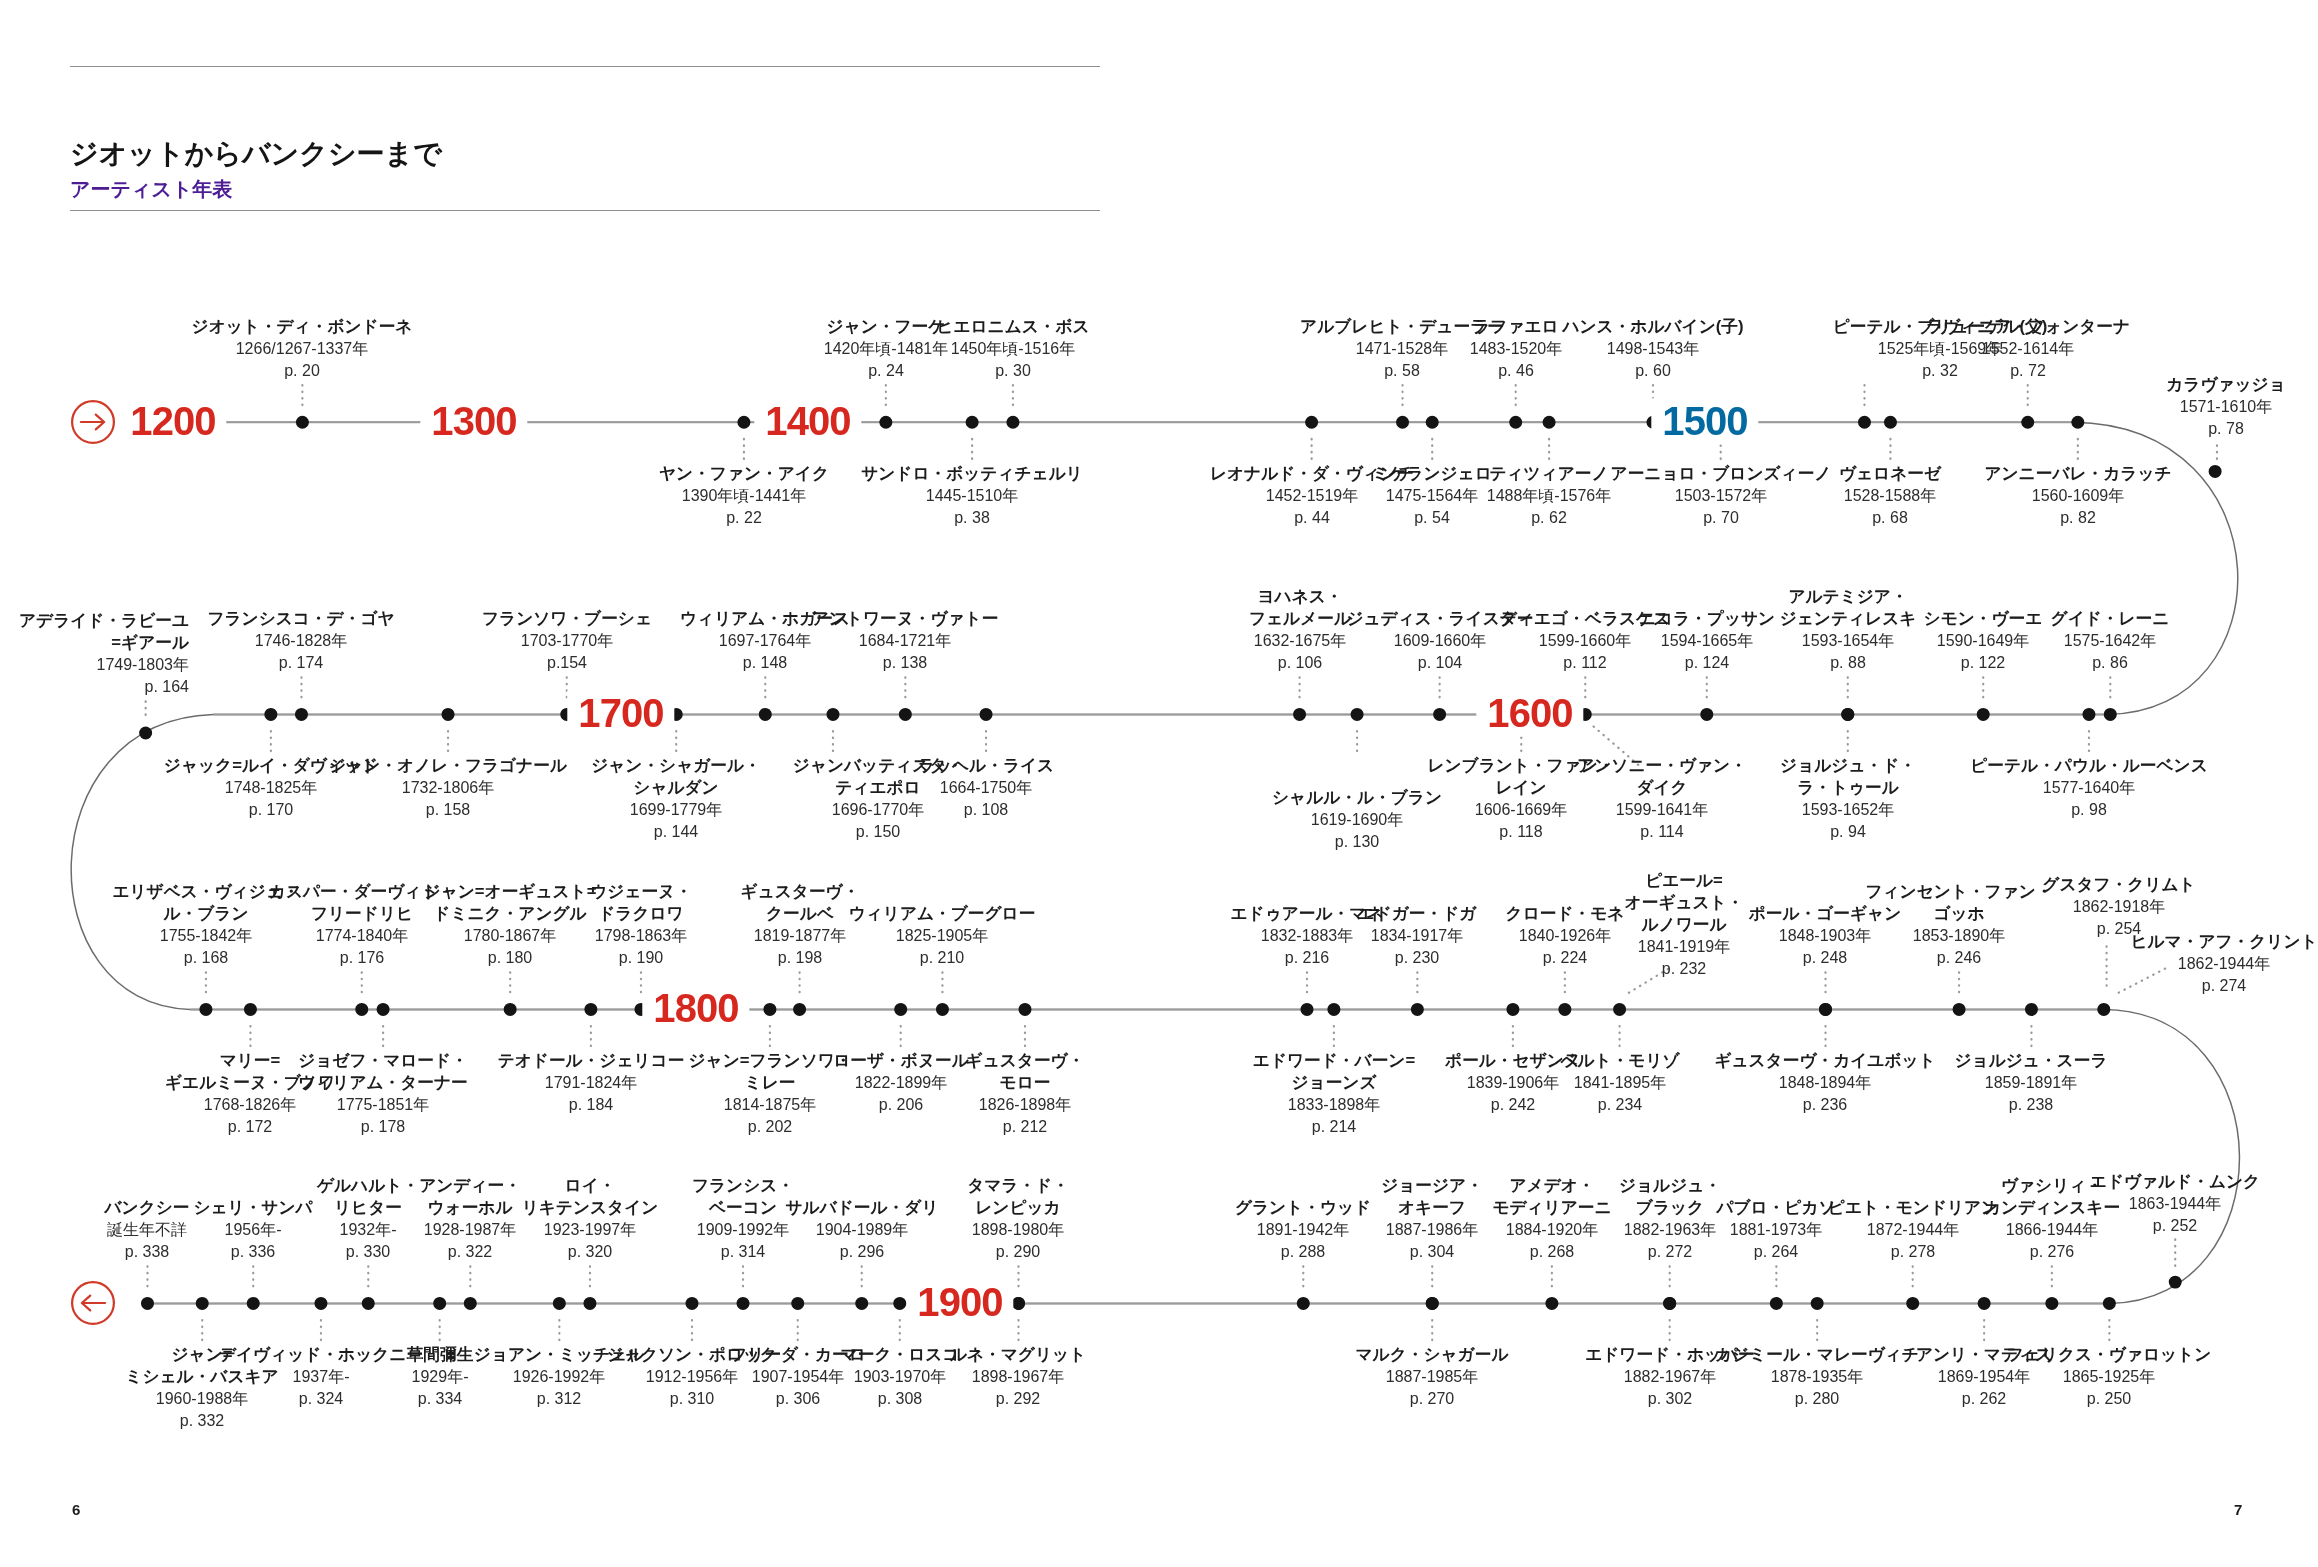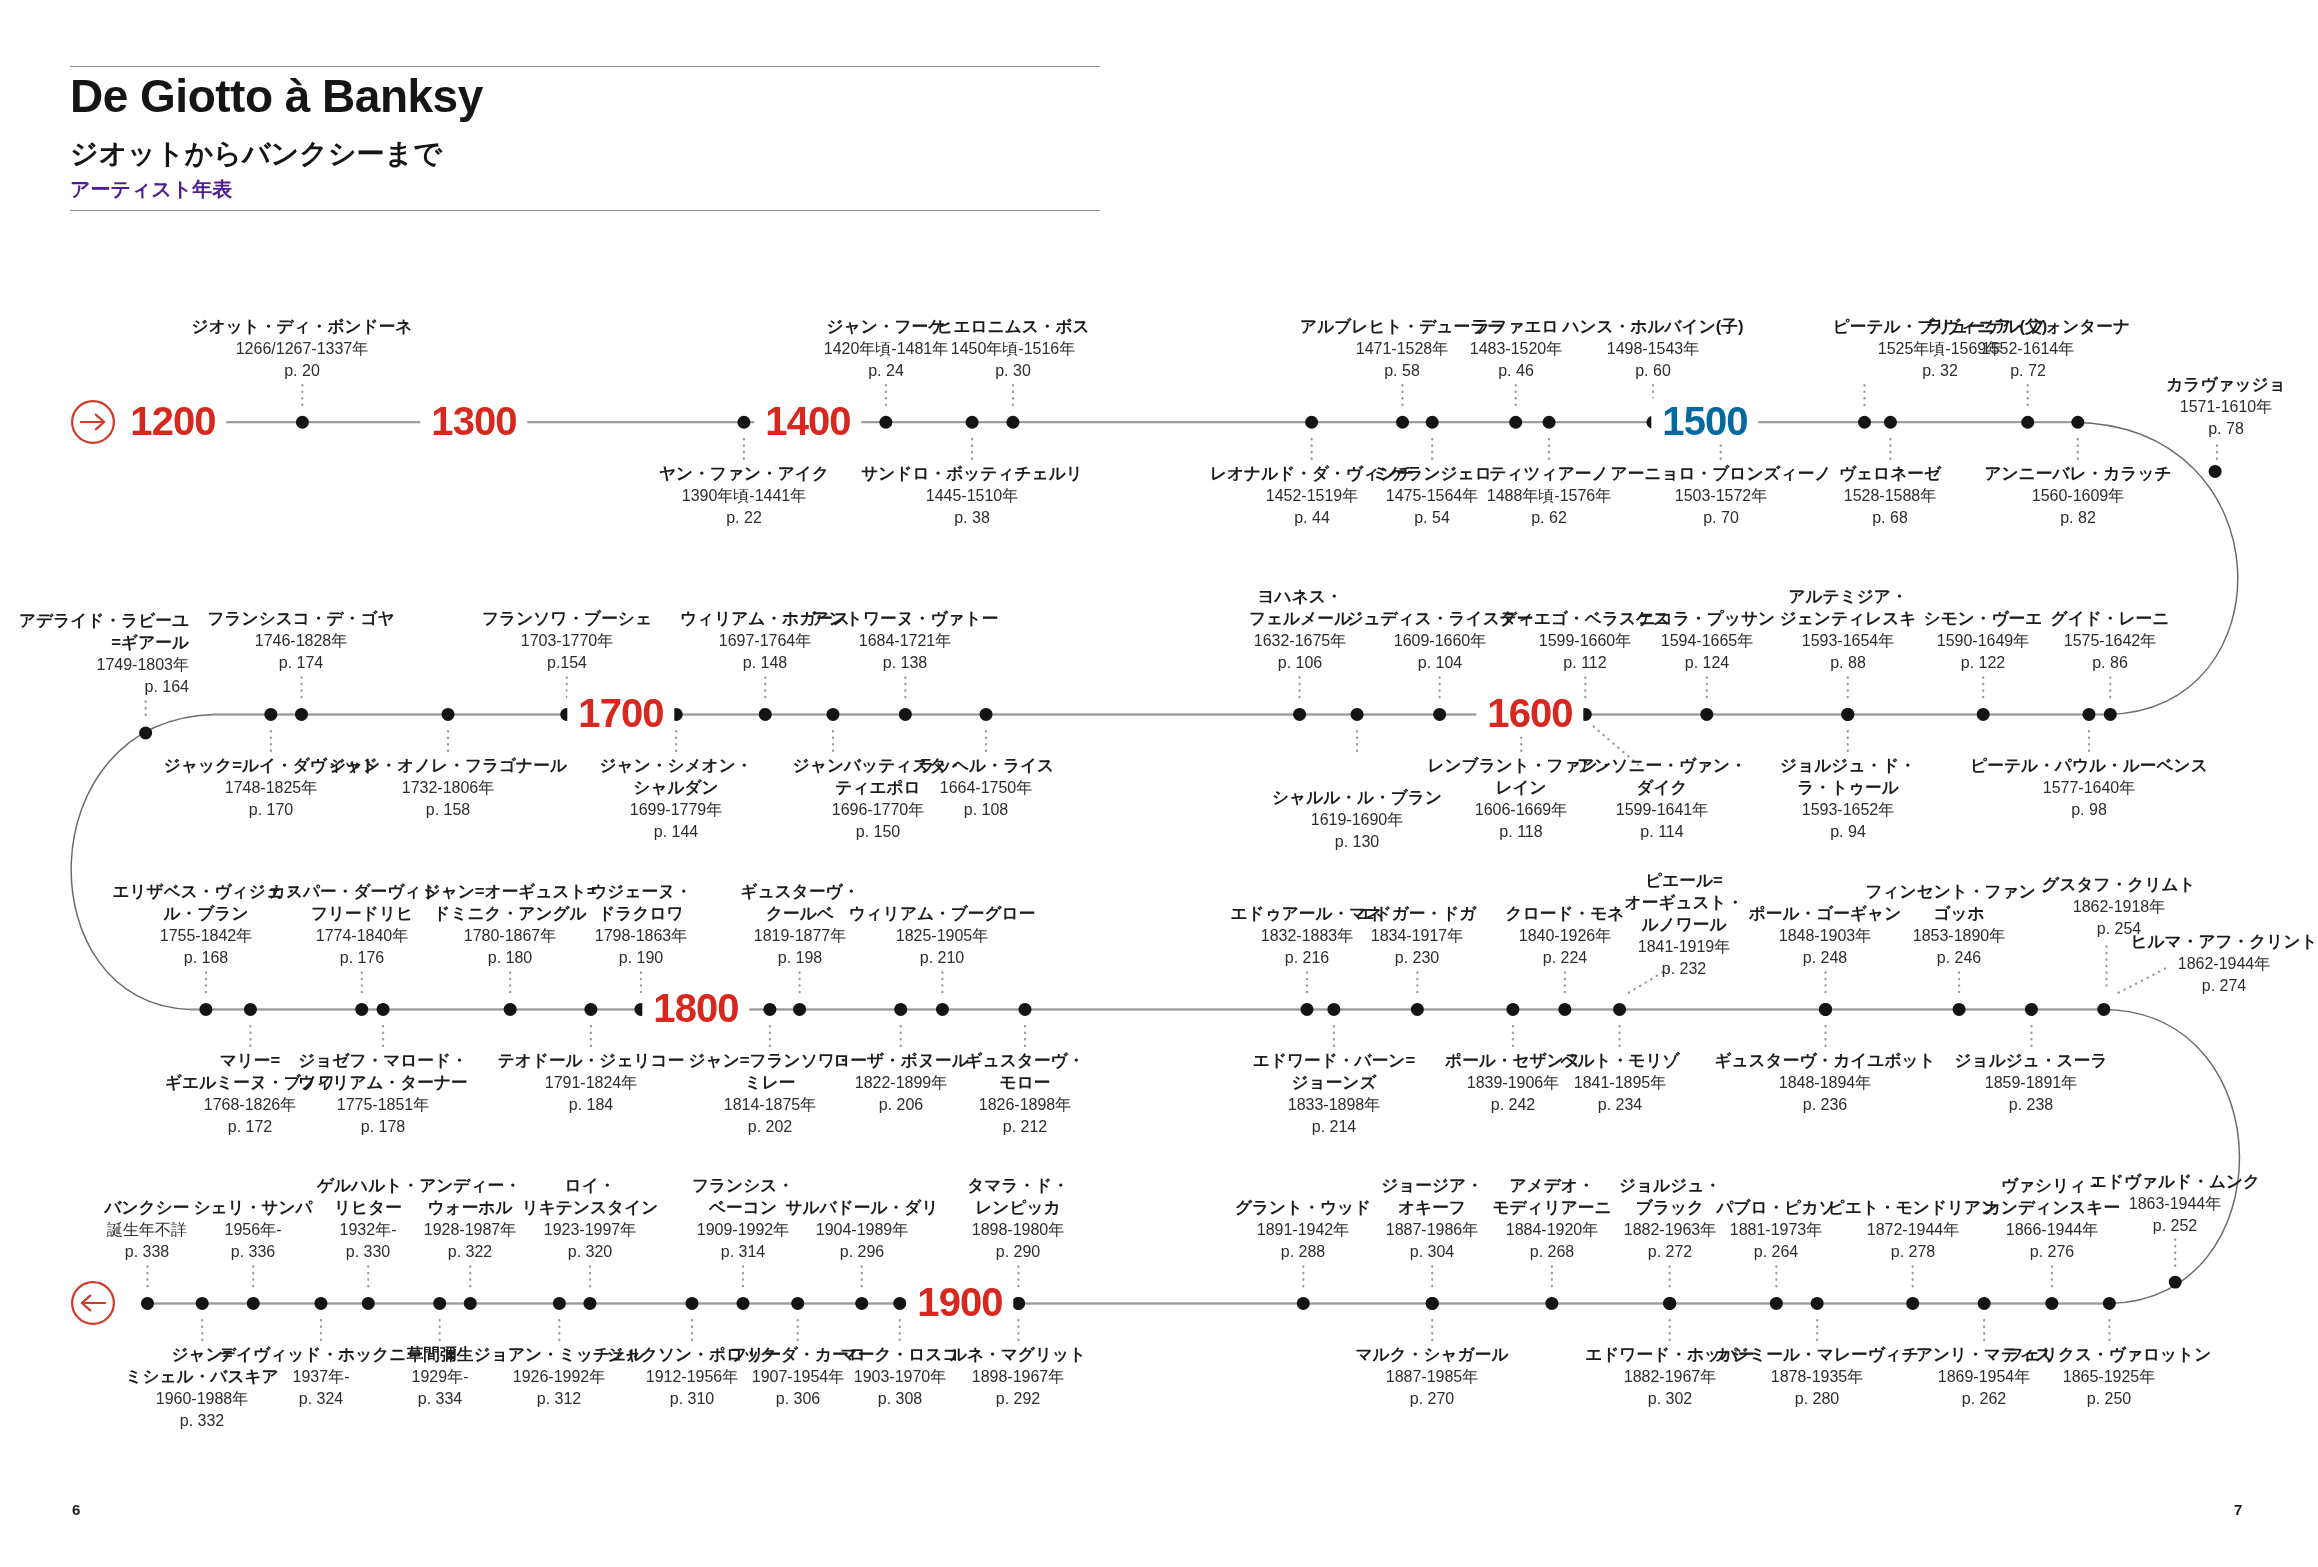--- a/index.html
+++ b/index.html
@@ -22,21 +22,20 @@
   .a-dates,.a-page{font-size:16px;line-height:22px;color:#2d2d2d;}
   .arrow-badge{position:absolute;z-index:2;}
   .pagenum{position:absolute;font-size:15px;font-weight:bold;color:#1c1c1c;z-index:3;}
 </style>
 </head>
 <body>
 
 <div class="canvas">
 
   <div class="rule" style="top:66px;"></div>
-  <div class="t1">De Giotto à Banksy</div>
   <div class="t2">ジオットからバンクシーまで</div>
   <div class="t3">アーティスト年表</div>
   <div class="rule" style="top:210px;"></div>
 
   <svg id="tl-svg" width="2319" height="1568" viewBox="0 0 2500 1690">
       <path d="M 238 455 H 2235 C 2465 458 2465 768 2272 770 H 230 C 30 776 30 1083 205 1088 H 2268 C 2462 1090 2462 1402 2274 1405 H 158" fill="none" stroke="#6b6b6b" stroke-width="1.6"></path>
       <path d="M 238 455 H 2235 M 2272 770 H 230 M 205 1088 H 2268 M 2274 1405 H 158" fill="none" stroke="#9b9b9b" stroke-width="2.2"></path>
       <circle cx="326" cy="455" r="7" fill="#141414"></circle>
       <line x1="326" y1="415" x2="326" y2="437" stroke="#9a9a9a" stroke-width="2.4" stroke-dasharray="0.5 6.5" stroke-linecap="round"></line>
       <circle cx="802" cy="455" r="7" fill="#141414"></circle>
@@ -392,21 +391,21 @@
   </div>
       <div class="artist" style="left: 567px; bottom: 894px;">
     <div class="a-name">
           <div>フランソワ・ブーシェ</div>
         </div>
     <div class="a-dates">1703-1770年</div>
     <div class="a-page">p.154</div>
   </div>
       <div class="artist" style="left: 676px; top: 755px;">
     <div class="a-name">
-          <div>ジャン・シメオン・</div>
+          <div>ジャン・シャガール・</div>
           <div>シャルダン</div>
         </div>
     <div class="a-dates">1699-1779年</div>
     <div class="a-page">p. 144</div>
   </div>
       <div class="artist" style="left: 765px; bottom: 894px;">
     <div class="a-name">
           <div>ウィリアム・ホガース</div>
         </div>
     <div class="a-dates">1697-1764年</div>

